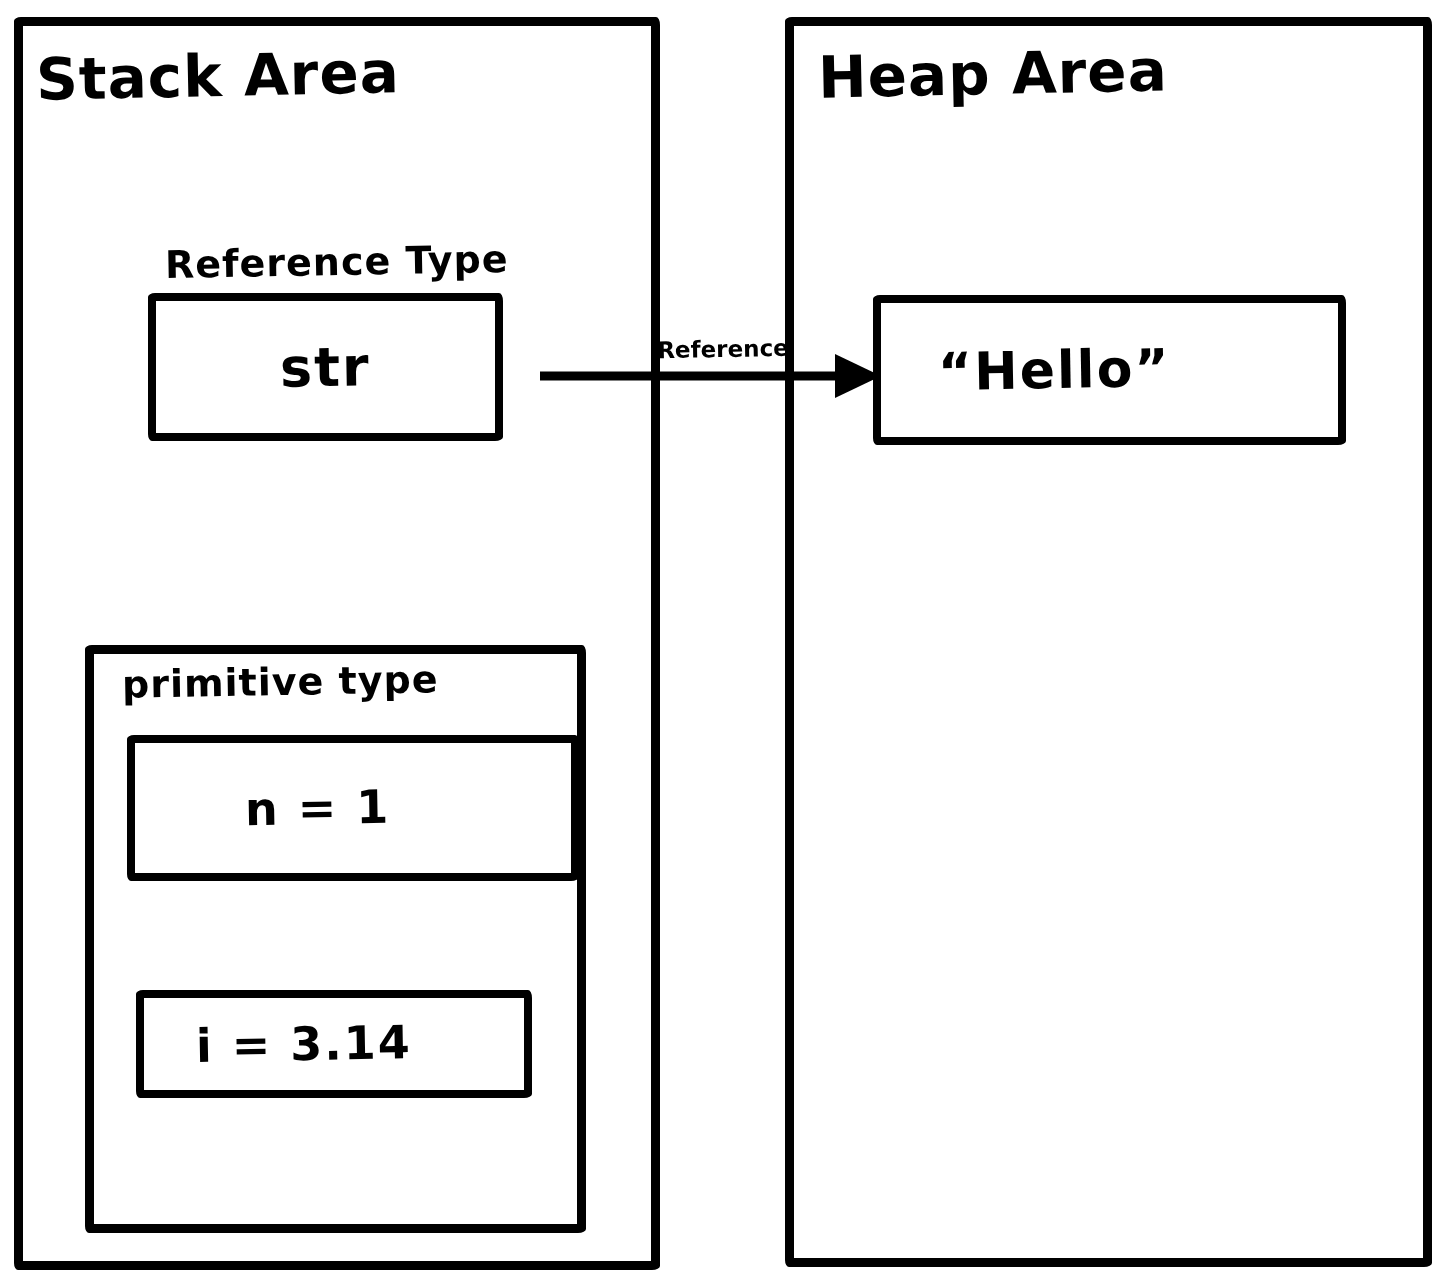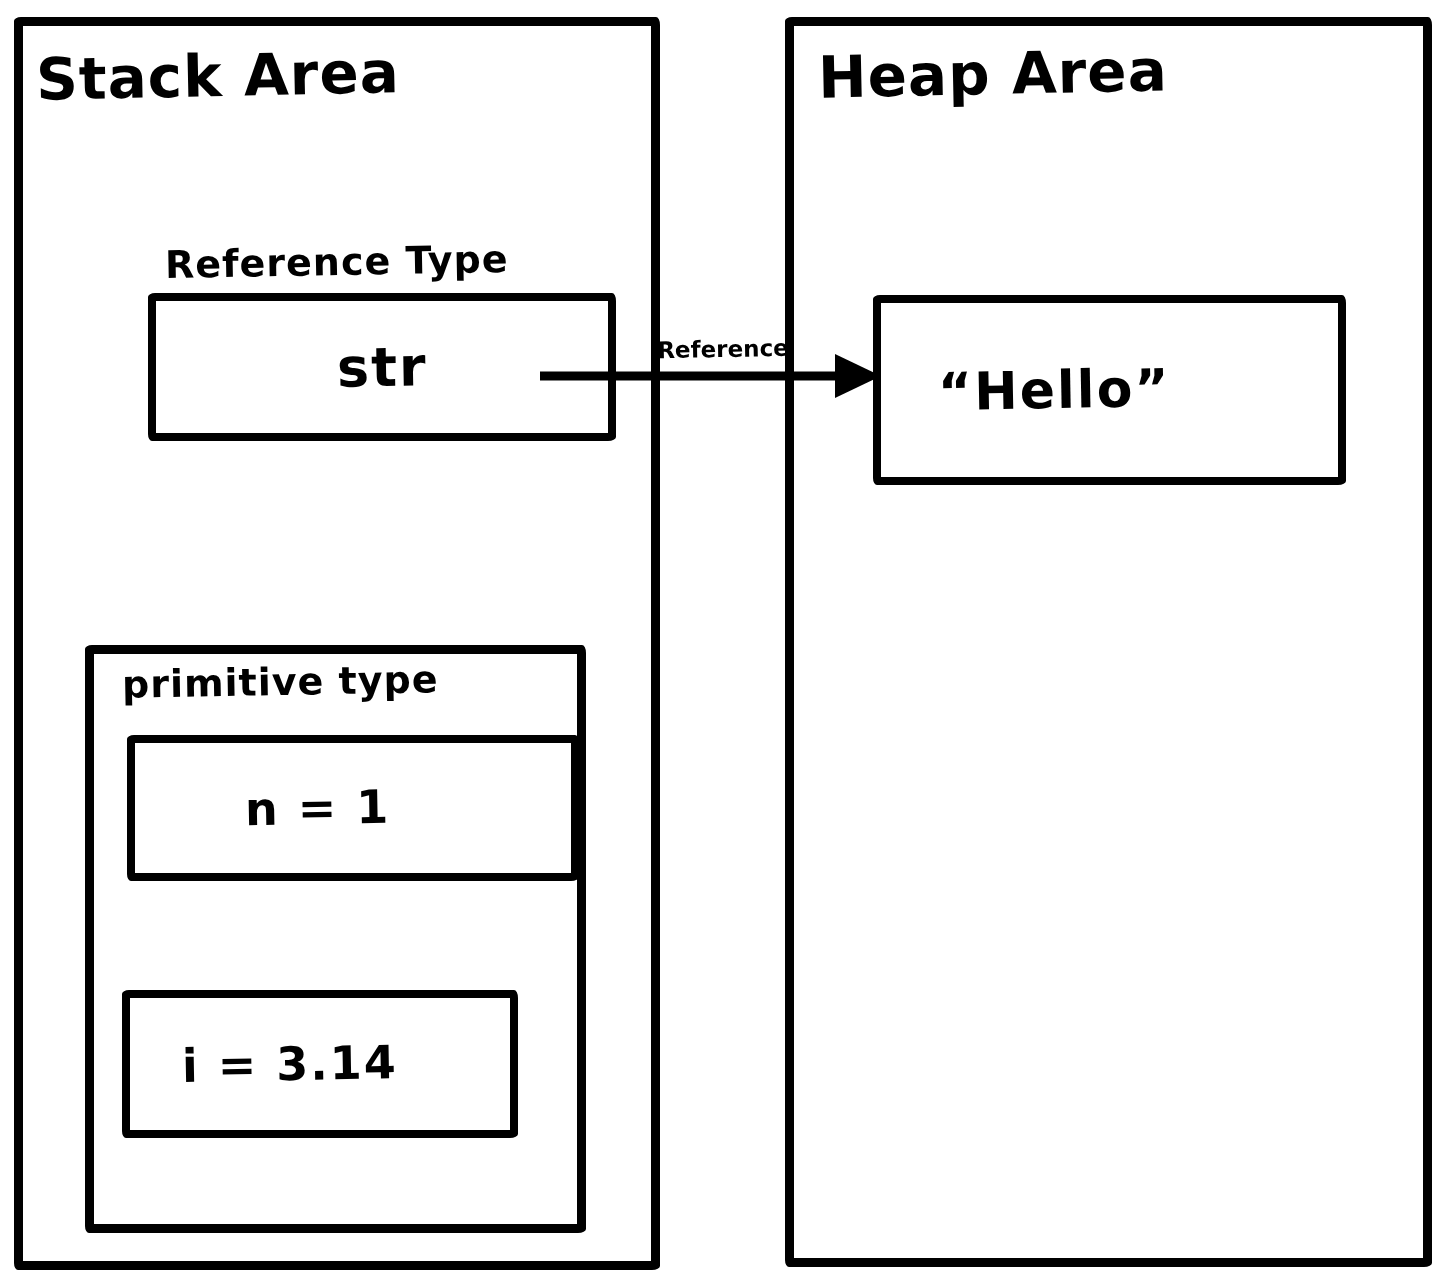--- a/index.html
+++ b/index.html
@@ -75,41 +75,41 @@
   <div class="hd-box" style="left:14px; top:17px; width:646px; height:1253px;"></div>
 
   <div class="hd-box" style="left:785px; top:17px; width:647px; height:1250px;"></div>
 
   <div class="hd-text area-title" style="left:36px; top:42px;">Stack Area</div>
 
   <div class="hd-text area-title" style="left:818px; top:40px;">Heap Area</div>
 
   <div class="hd-text box-label" style="left:165px; top:240px;">Reference Type</div>
 
-  <div class="hd-box inner-box" style="left:148px; top:293px; width:468px; height:148px;">
+  <div class="hd-box inner-box" style="left:148px; top:293px; width:355px; height:148px;">
     <span class="value-text" style="font-size:54px;">str</span>
   </div>
 
   <div class="arrow-wrap">
     <svg width="345" height="80" viewBox="0 0 345 80" xmlns="http://www.w3.org/2000/svg">
       <line x1="0" y1="40" x2="305" y2="40" stroke="#000" stroke-width="9"></line>
       <polygon points="295,18 341,40 295,62" fill="#000"></polygon>
     </svg>
   </div>
   <div class="arrow-label">Reference</div>
 
-  <div class="hd-box inner-box" style="left:873px; top:295px; width:473px; height:190px;">
+  <div class="hd-box inner-box" style="left:873px; top:295px; width:473px; height:150px;">
     <span class="value-text" style="font-size:52px; margin-right:110px;">“Hello”</span>
   </div>
 
   <div class="hd-box" style="left:85px; top:645px; width:501px; height:588px;"></div>
 
   <div class="hd-text box-label" style="left:122px; top:660px;">primitive type</div>
 
   <div class="hd-box inner-box" style="left:127px; top:735px; width:452px; height:146px;">
     <span class="value-text" style="font-size:46px; margin-right:70px;">n = 1</span>
   </div>
 
-  <div class="hd-box inner-box" style="left:122px; top:990px; width:396px; height:148px;align-items:center;">
+  <div class="hd-box inner-box" style="left:136px; top:990px; width:396px; height:108px;align-items:center;">
     <span class="value-text" style="font-size:46px; margin-right:60px;">i = 3.14</span>
   </div>
 
 </div>
 
 </body></html>

